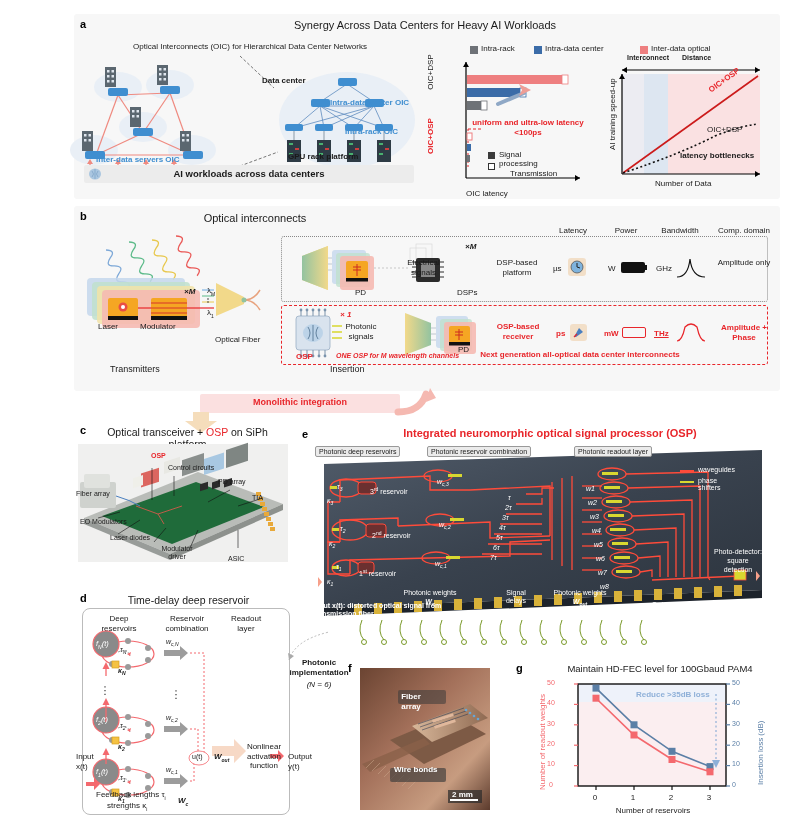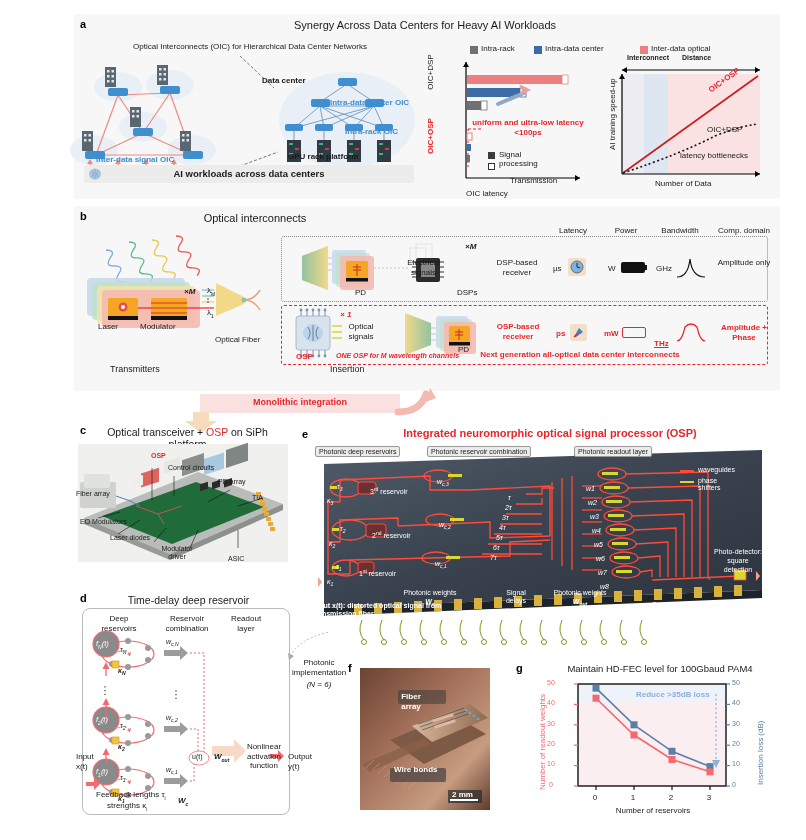--- a/index.html
+++ b/index.html
@@ -92,21 +92,21 @@
         <path d="M94,118 L94,108"></path>
     </g>
     <g fill="#ef8a80">
       <path d="M10,104 l3,5 h-6 z"></path>
         <path d="M38,104 l3,5 h-6 z"></path>
         <path d="M66,104 l3,5 h-6 z"></path>
         <path d="M94,104 l3,5 h-6 z"></path>
     </g>
   </svg>
 </div>
-<div class="abs sm8" style="left:96px;top:155px;color:#3f8ed0;font-weight:bold;">Inter-data signal OIC</div>
+<div class="abs sm8" style="left:96px;top:155px;color:#3f8ed0;font-weight:bold;">Inter-data servers OIC</div>
 
 <div class="abs" style="left:252px;top:58px;width:170px;height:115px;">
   <svg width="170" height="115">
     <ellipse cx="95" cy="62" rx="68" ry="48" fill="#e9eff6"></ellipse>
     <g stroke="#5e8cbf" stroke-width="0.8" fill="none">
       <path d="M95,26 L68,44"></path>
         <path d="M95,26 L122,44"></path>
       <path d="M68,48 L42,70"></path>
         <path d="M68,48 L72,70"></path>
         <path d="M68,48 L102,70"></path>
@@ -208,21 +208,21 @@
 <div class="abs sm8 red" style="left:426px;top:136px;transform:rotate(-90deg) translate(-50%,0);transform-origin:left top;white-space:nowrap;font-weight:bold;">OIC+OSP</div>
 <div class="abs sm8" style="left:466px;top:189px;">OIC latency</div>
 <div class="abs sm8 redb ctr" style="left:468px;top:118px;width:120px;line-height:1.25;">uniform and ultra-low latency &lt;100ps</div>
 <div class="abs" style="left:488px;top:150px;">
   <div style="position:relative;height:11px;">
     <span class="abs" style="left:0;top:2px;width:7px;height:7px;background:#3b3b3b;"></span>
     <span class="abs sm8" style="left:11px;top:0;">Signal processing</span>
   </div>
   <div style="position:relative;height:11px;">
     <span class="abs" style="left:0;top:2px;width:7px;height:7px;background:#fff;border:1px solid #333;box-sizing:border-box;"></span>
-    <span class="abs sm8" style="left:11px;top:15px;padding-left:11px;">Transmission</span>
+    <span class="abs sm8" style="left:11px;top:8px;padding-left:11px;">Transmission</span>
   </div>
 </div>
 
 <div class="abs sm7" style="left:627px;top:54px;font-weight:bold;">Interconnect</div>
 <div class="abs sm7" style="left:682px;top:54px;font-weight:bold;">Distance</div>
 <div class="abs" style="left:610px;top:62px;width:160px;height:128px;">
   <svg width="160" height="128">
     <rect x="12" y="12" width="22" height="100" fill="#ececf2"></rect>
     <rect x="34" y="12" width="24" height="100" fill="#dde6f1"></rect>
     <rect x="58" y="12" width="92" height="100" fill="#fae1e2"></rect>
@@ -234,21 +234,21 @@
     <line x1="12" y1="112" x2="12" y2="12" stroke="#000" stroke-width="1.2"></line>
     <path d="M12,12 l-3,5 h6 z" fill="#000"></path>
     <path d="M13,111 L148,14" stroke="#cc1b1b" stroke-width="1.6" fill="none"></path>
     <path d="M13,111 Q70,92 105,74 Q130,64 148,62" stroke="#111" stroke-width="1.6" stroke-dasharray="2,2.5" fill="none"></path>
   </svg>
 </div>
 <div class="abs sm8" style="left:608px;top:150px;transform:rotate(-90deg);transform-origin:left top;white-space:nowrap;">AI training speed-up</div>
 <div class="abs sm8" style="left:655px;top:179px;">Number of Data</div>
 <div class="abs sm8 red" style="left:707px;top:87px;transform:rotate(-36deg);transform-origin:left top;white-space:nowrap;font-weight:bold;">OIC+OSP</div>
 <div class="abs sm8" style="left:707px;top:125px;white-space:nowrap;">OIC+DSP</div>
-<div class="abs sm8" style="left:680px;top:151px;white-space:nowrap;font-weight:normal;">latency bottlenecks</div>
+<div class="abs sm8" style="left:680px;top:151px;white-space:nowrap;font-weight:bold;">latency bottlenecks</div>
 
 <div class="panel pbox" style="left:74px;top:206px;width:706px;height:185px;"></div>
 <div class="plabel" style="left:80px;top:210px;">b</div>
 <div class="abs ttl" style="left:140px;top:212px;width:230px;">Optical interconnects</div>
 
 <div class="abs" style="left:84px;top:228px;width:190px;height:120px;">
   <svg width="190" height="120">
     <g fill="none" stroke-width="1.3">
       <path d="M22,22 q5,-9 9,0 q5,9 9,0 q5,-9 9,0 q5,9 9,0 q5,-9 9,0" stroke="#7ea9d8" transform="rotate(62 22 22)"></path>
       <path d="M45,14 q5,-9 9,0 q5,9 9,0 q5,-9 9,0 q5,9 9,0 q5,-9 9,0" stroke="#5dbb8a" transform="rotate(62 45 14)"></path>
@@ -322,21 +322,21 @@
       <path d="M128,22 h-4 M128,27 h-4 M128,32 h-4 M128,37 h-4"></path>
       <path d="M152,22 h4 M152,27 h4 M152,32 h4 M152,37 h4"></path>
     </g>
     <path d="M86,28 L122,28" stroke="#bbb" stroke-width="0.8" stroke-dasharray="2,2"></path>
   </svg>
 </div>
 <div class="abs sm8" style="left:355px;top:288px;">PD</div>
 <div class="abs sm8 ctr" style="left:396px;top:258px;width:55px;line-height:1.2;">Electrical signals</div>
 <div class="abs sm8" style="left:457px;top:288px;">DSPs</div>
 <div class="abs sm8" style="left:465px;top:242px;font-weight:bold;font-style:italic;">×M</div>
-<div class="abs sm8 ctr" style="left:487px;top:258px;width:60px;line-height:1.2;">DSP-based receiver</div>
+<div class="abs sm8 ctr" style="left:487px;top:258px;width:60px;line-height:1.2;">DSP-based platform</div>
 
 <div class="abs sm8 ctr" style="left:550px;top:226px;width:46px;">Latency</div>
 <div class="abs sm8 ctr" style="left:604px;top:226px;width:44px;">Power</div>
 <div class="abs sm8 ctr" style="left:652px;top:226px;width:56px;">Bandwidth</div>
 <div class="abs sm8 ctr" style="left:712px;top:226px;width:64px;">Comp. domain</div>
 
 <div class="abs sm8" style="left:553px;top:264px;">µs</div>
 <div class="abs" style="left:568px;top:258px;width:18px;height:18px;background:#f2dfc8;border-radius:3px;">
   <svg width="18" height="18">
       <circle cx="9" cy="9" r="6" fill="#7fb3dd" stroke="#555" stroke-width="0.8"></circle>
@@ -394,34 +394,34 @@
     <path d="M171,21 v11 M167,27 h8 M167,24 h8" stroke="#cc2b21" stroke-width="1"></path>
     <g stroke="#aab4c0" stroke-width="0.7" fill="none">
         <path d="M143,20 L148,20"></path>
         <path d="M143,26 L148,26"></path>
         <path d="M143,32 L148,32"></path>
       </g>
   </svg>
 </div>
 <div class="abs sm8 redb" style="left:296px;top:352px;">OSP</div>
 <div class="abs sm8 redb" style="left:340px;top:310px;font-style:italic;">× 1</div>
-<div class="abs sm8 ctr" style="left:340px;top:322px;width:42px;line-height:1.2;">Optical signals</div>
+<div class="abs sm8 ctr" style="left:340px;top:322px;width:42px;line-height:1.2;">Photonic signals</div>
 <div class="abs sm8" style="left:458px;top:345px;">PD</div>
 <div class="abs sm8 redb ctr" style="left:487px;top:322px;width:62px;line-height:1.2;">OSP-based receiver</div>
 <div class="abs sm7 redb" style="left:336px;top:352px;"><i>ONE OSP for M wavelength channels</i></div>
 <div class="abs sm8 redb" style="left:556px;top:329px;">ps</div>
 <div class="abs" style="left:570px;top:324px;width:17px;height:17px;background:#f2dfc8;border-radius:3px;">
   <svg width="17" height="17">
       <path d="M4,13 L9,4 L13,8 L6,13 Z" fill="#4a7fbf"></path>
       <path d="M4,13 L7,10" stroke="#e8262b" stroke-width="1.3"></path>
     </svg>
 </div>
 <div class="abs sm8 redb" style="left:604px;top:329px;">mW</div>
 <div class="abs" style="left:622px;top:327px;width:24px;height:11px;border:1.3px solid #e8262b;border-radius:2px;box-sizing:border-box;"></div>
-<div class="abs sm8 redb" style="left:654px;top:339px;text-decoration:underline;">THz</div>
+<div class="abs sm8 redb" style="left:654px;top:329px;text-decoration:underline;">THz</div>
 <div class="abs" style="left:676px;top:322px;">
   <svg width="30" height="20">
       <path d="M1,19 Q6,19 9,5 Q15,-1 21,5 Q24,19 29,19" stroke="#e8262b" stroke-width="1.2" fill="none"></path>
     </svg>
 </div>
 <div class="abs sm8 redb ctr" style="left:710px;top:323px;width:68px;line-height:1.2;">Amplitude + Phase</div>
 <div class="abs sm8 redb ctr" style="left:400px;top:350px;width:360px;">Next generation all-optical data center interconnects</div>
 
 <div class="abs" style="left:200px;top:394px;width:200px;height:19px;background:#fbe0e0;border-radius:2px;"></div>
 <div class="abs sm9 redb ctr" style="left:200px;top:397px;width:200px;">Monolithic integration</div>
@@ -798,21 +798,21 @@
 <div class="abs sm7 ctr" style="left:714px;top:548px;width:48px;color:#fff;line-height:1.25;">Photo-detector: square detection</div>
 <div class="abs sm7" style="left:313px;top:602px;width:130px;color:#fff;font-weight:bold;line-height:1.2;">Input x(t): distorted optical signal from transmission fiber</div>
 <div class="abs sm7" style="left:645px;top:601px;width:100px;color:#fff;font-weight:bold;text-align:right;line-height:1.2;">Output y(t): recovered clean signal</div>
 
 <div class="abs" style="left:285px;top:630px;">
   <svg width="50" height="32">
       <path d="M4,30 Q10,10 44,2" stroke="#aaa" stroke-width="0.8" stroke-dasharray="2,2" fill="none"></path>
       <path d="M4,30 l-1,-7 l6,3 z" fill="#aaa"></path>
     </svg>
 </div>
-<div class="abs sm8 ctr" style="left:283px;top:658px;width:72px;line-height:1.2;">Photonic implementation</div>
+<div class="abs sm8 ctr" style="left:283px;top:658px;width:72px;line-height:1.2;font-weight:bold;">Photonic implementation</div>
 <div class="abs sm8 ctr" style="left:283px;top:680px;width:72px;font-style:italic;">(N = 6)</div>
 
 <div class="abs" style="left:356px;top:620px;width:300px;height:28px;">
   <svg width="300" height="28">
     <g stroke="#7a9a2a" stroke-width="1" fill="none">
       <path d="M6,0 q-5,12 2,20"></path>
         <path d="M26,0 q-5,12 2,20"></path>
         <path d="M46,0 q-5,12 2,20"></path>
         <path d="M66,0 q-5,12 2,20"></path>
       <path d="M86,0 q-5,12 2,20"></path>

